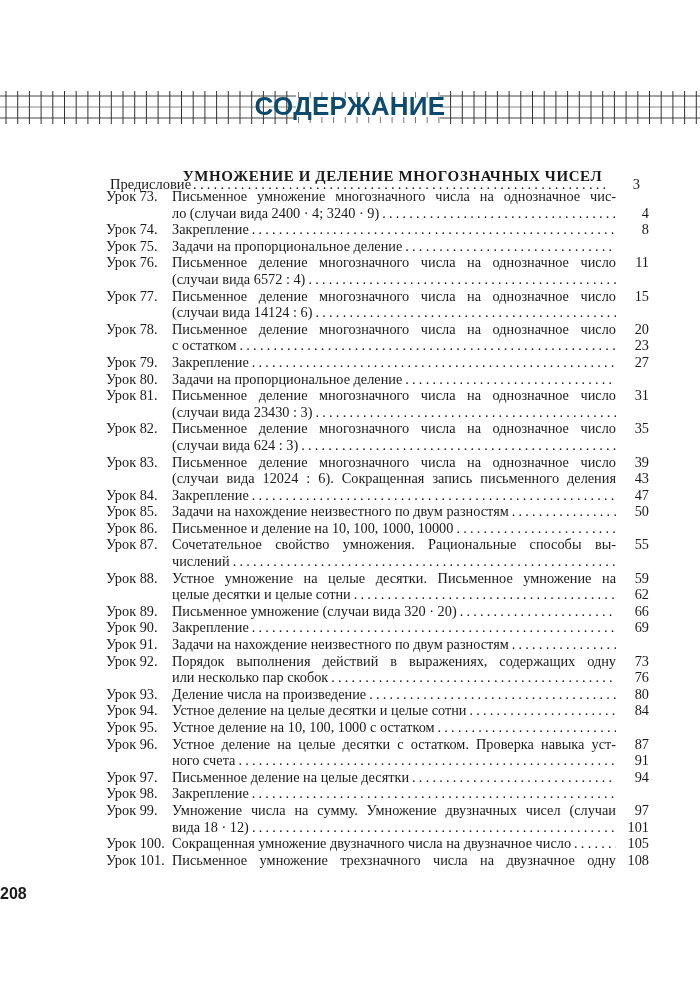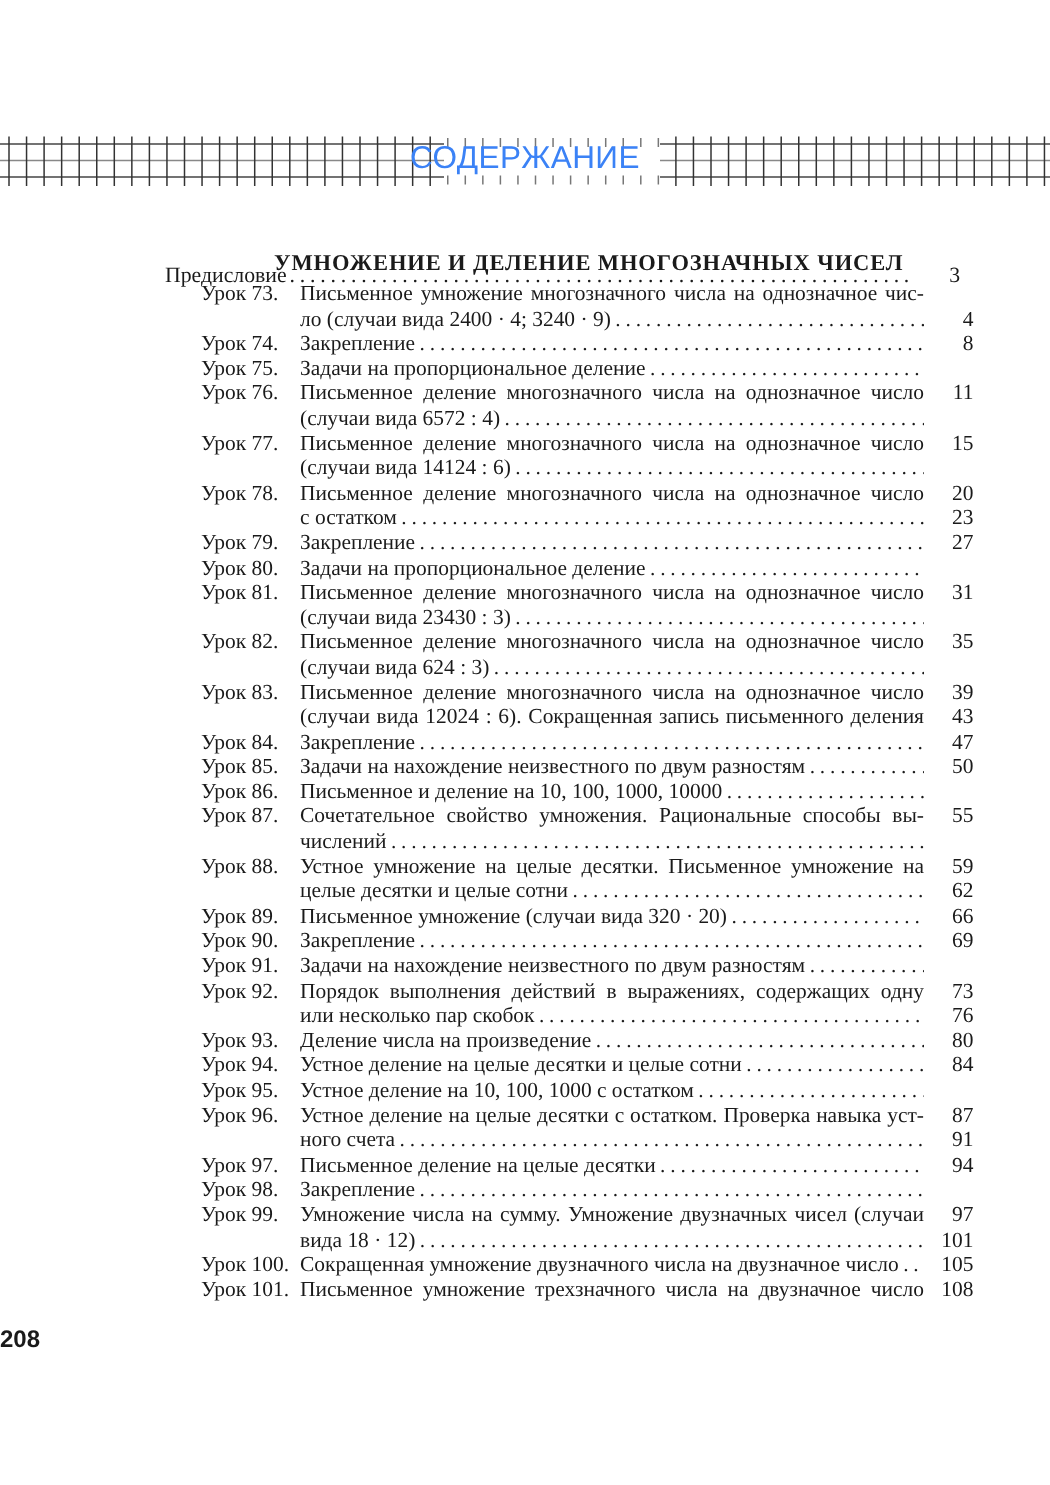--- a/index.html
+++ b/index.html
@@ -3,34 +3,34 @@
 <meta charset="utf-8">
 <style>
   html, body { margin: 0; padding: 0; background: #ffffff; }
   body { width: 700px; height: 990px; position: relative; overflow: hidden;
          font-family: "Liberation Serif", "DejaVu Serif", serif; color: #1a1a1a; }
 
   
   .grid-band { position: absolute; left: 0; top: 90px; width: 700px; height: 36px; }
   .grid-band svg { display: block; }
   .header-title { position: absolute; top: 92px; left: 0; width: 700px; text-align: center;
-                  font-family: "Liberation Sans", "DejaVu Sans", sans-serif; font-weight: normal;
-                  font-size: 21px; letter-spacing: 0.3px; color: #3b82f6; line-height: 28px; }
+                  font-family: "Liberation Sans", "DejaVu Sans", sans-serif; font-weight: bold;
+                  font-size: 26px; letter-spacing: 0.3px; color: #0c4a6e; line-height: 28px; }
 
   .preface { position: absolute; top: 142px; left: 110px; width: 530px; height: 18px;
              font-size: 14.5px; line-height: 18px; display: flex; margin-top: 33px; }
   .preface .txt { white-space: nowrap; }
   .preface .dots { flex: 1; overflow: hidden; white-space: nowrap; margin-left: 2px; letter-spacing: 3.2px; }
   .preface .pg { width: 30px; text-align: right; }
 
   .section-title { position: absolute; top: 166px; left: 170px; width: 445px; text-align: center;
                    font-weight: bold; font-size: 15px; letter-spacing: 0.6px; line-height: 20px; }
 
   .toc { position: absolute; top: 188px; left: 106px; width: 510px; }
-  .line { display: flex; height: 16.6px; line-height: 16.6px; font-size: 14.3px; position: relative; margin-left: 28px; }
+  .line { display: flex; height: 16.6px; line-height: 16.6px; font-size: 14.3px; position: relative; }
   .line .lbl { width: 66px; white-space: nowrap; flex: none; }
   .line .txt { flex: 1; white-space: nowrap; overflow: hidden; display: flex; }
   .line .txt .t { white-space: nowrap; flex: none; }
   .line .txt .t.just { flex: 1; text-align: justify; text-align-last: justify; }
   .line .txt .d { flex: 1; overflow: hidden; white-space: nowrap; letter-spacing: 3.2px; padding-left: 3px; }
   .pgcol { position: absolute; right: -33px; top: 0; width: 30px; text-align: right; }
 
   .page-number { position: absolute; top: 885px; left: 0; width: 700px; text-align: left;
                  font-family: "Liberation Sans", "DejaVu Sans", sans-serif; font-weight: bold;
                  font-size: 16px; }
@@ -435,19 +435,19 @@
       <span class="lbl">Урок 100.</span>
       <span class="txt">
         <span class="t">Сокращенная умножение двузначного числа на двузначное число</span>
         <span class="d">..............................................................................................................</span>
       </span>
       <span class="pgcol">105</span>
     </div>
     <div class="line">
       <span class="lbl">Урок 101.</span>
       <span class="txt">
-        <span class="t just">Письменное умножение трехзначного числа на двузначное число</span>
+        <span class="t just">Письменное умножение трехзначного числа на двузначное одну</span>
       </span>
       <span class="pgcol">108</span>
     </div>
   </div>
 
 <div class="page-number">208</div>
 
 </body></html>

